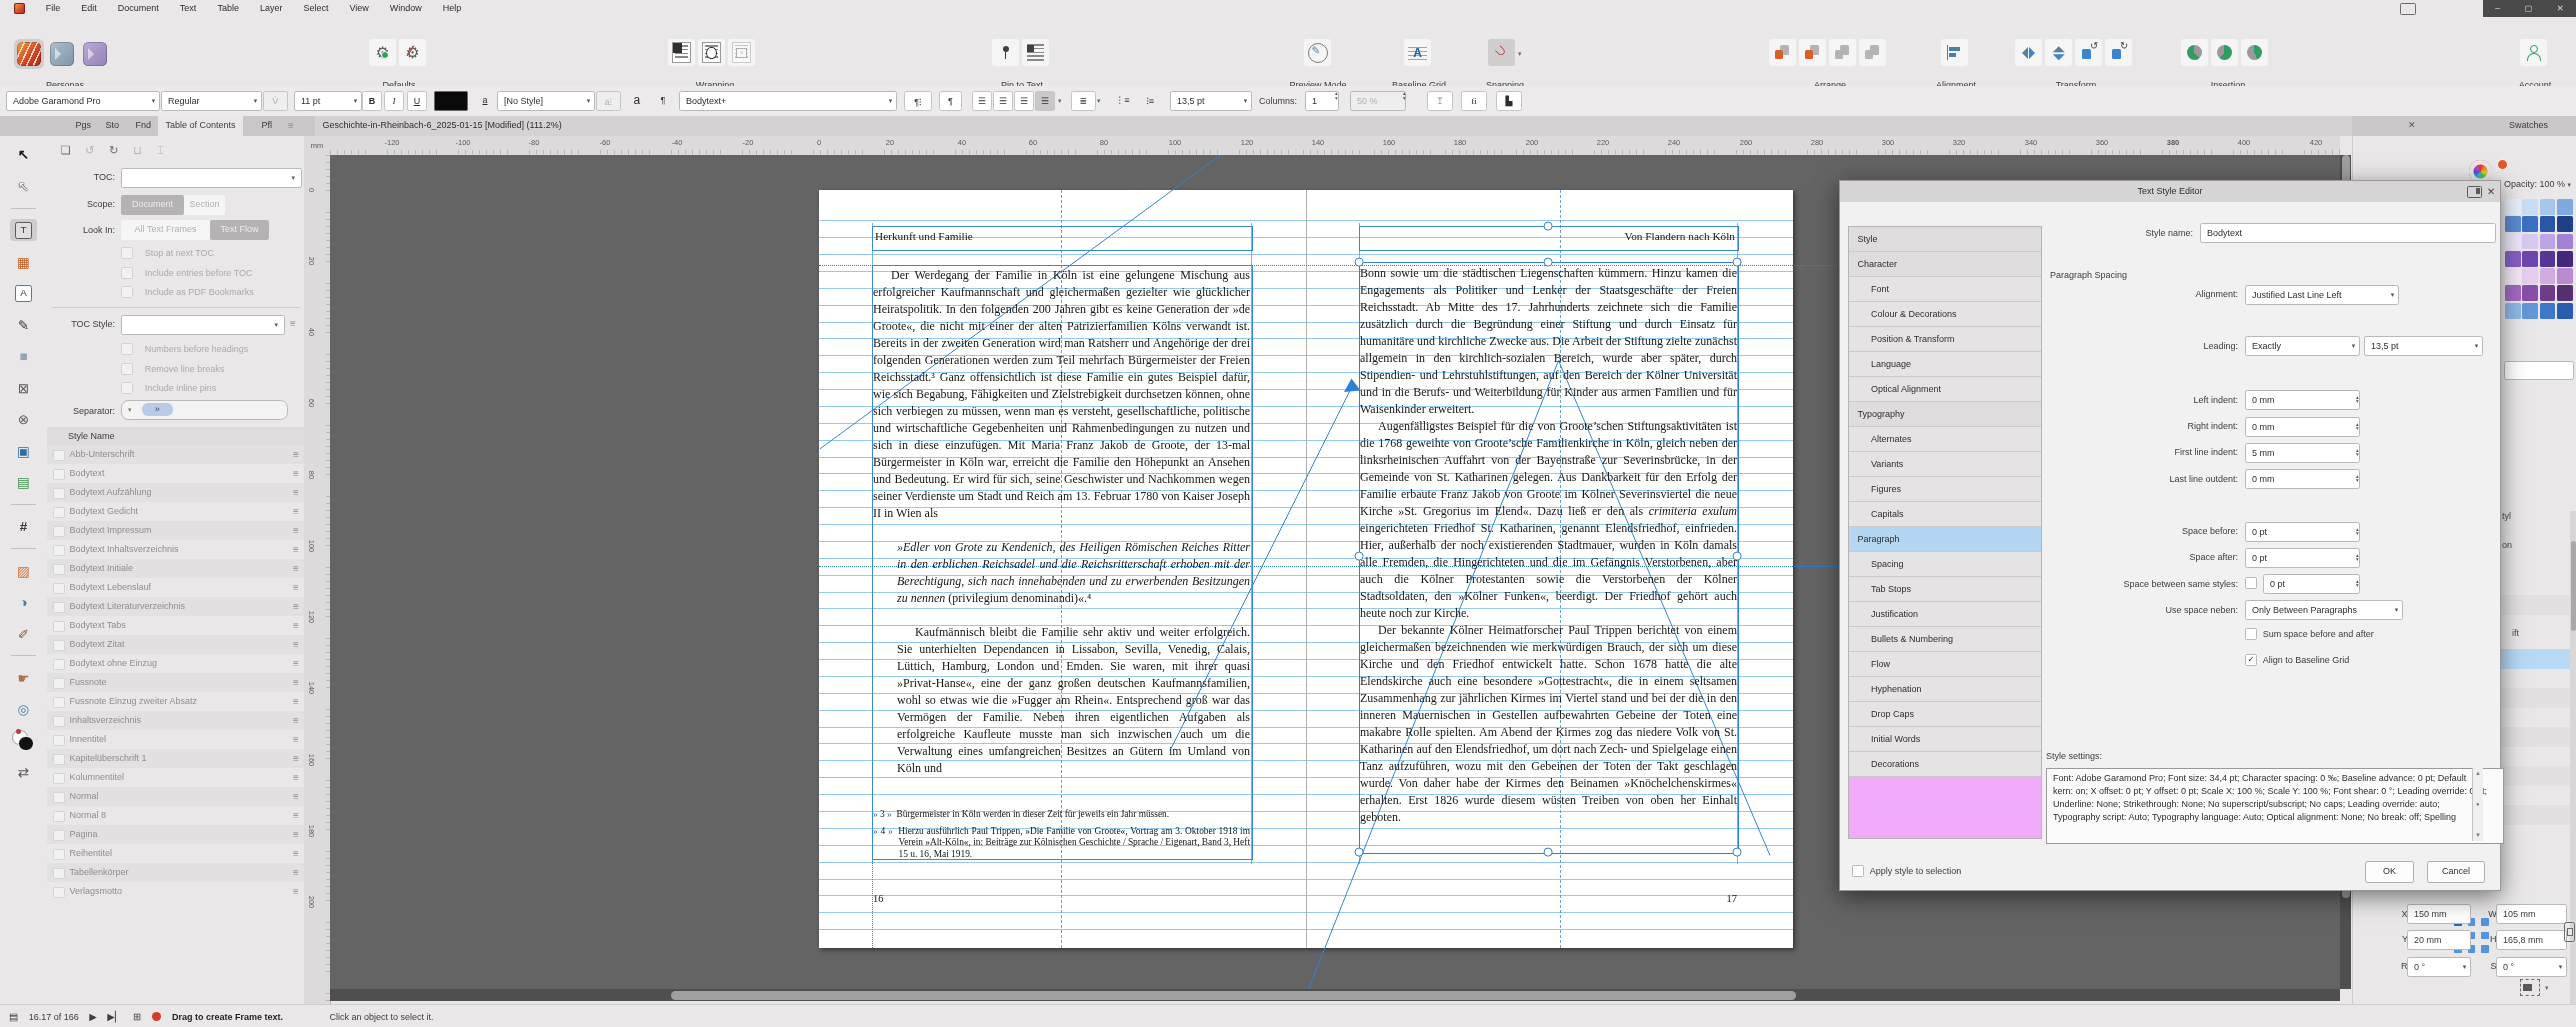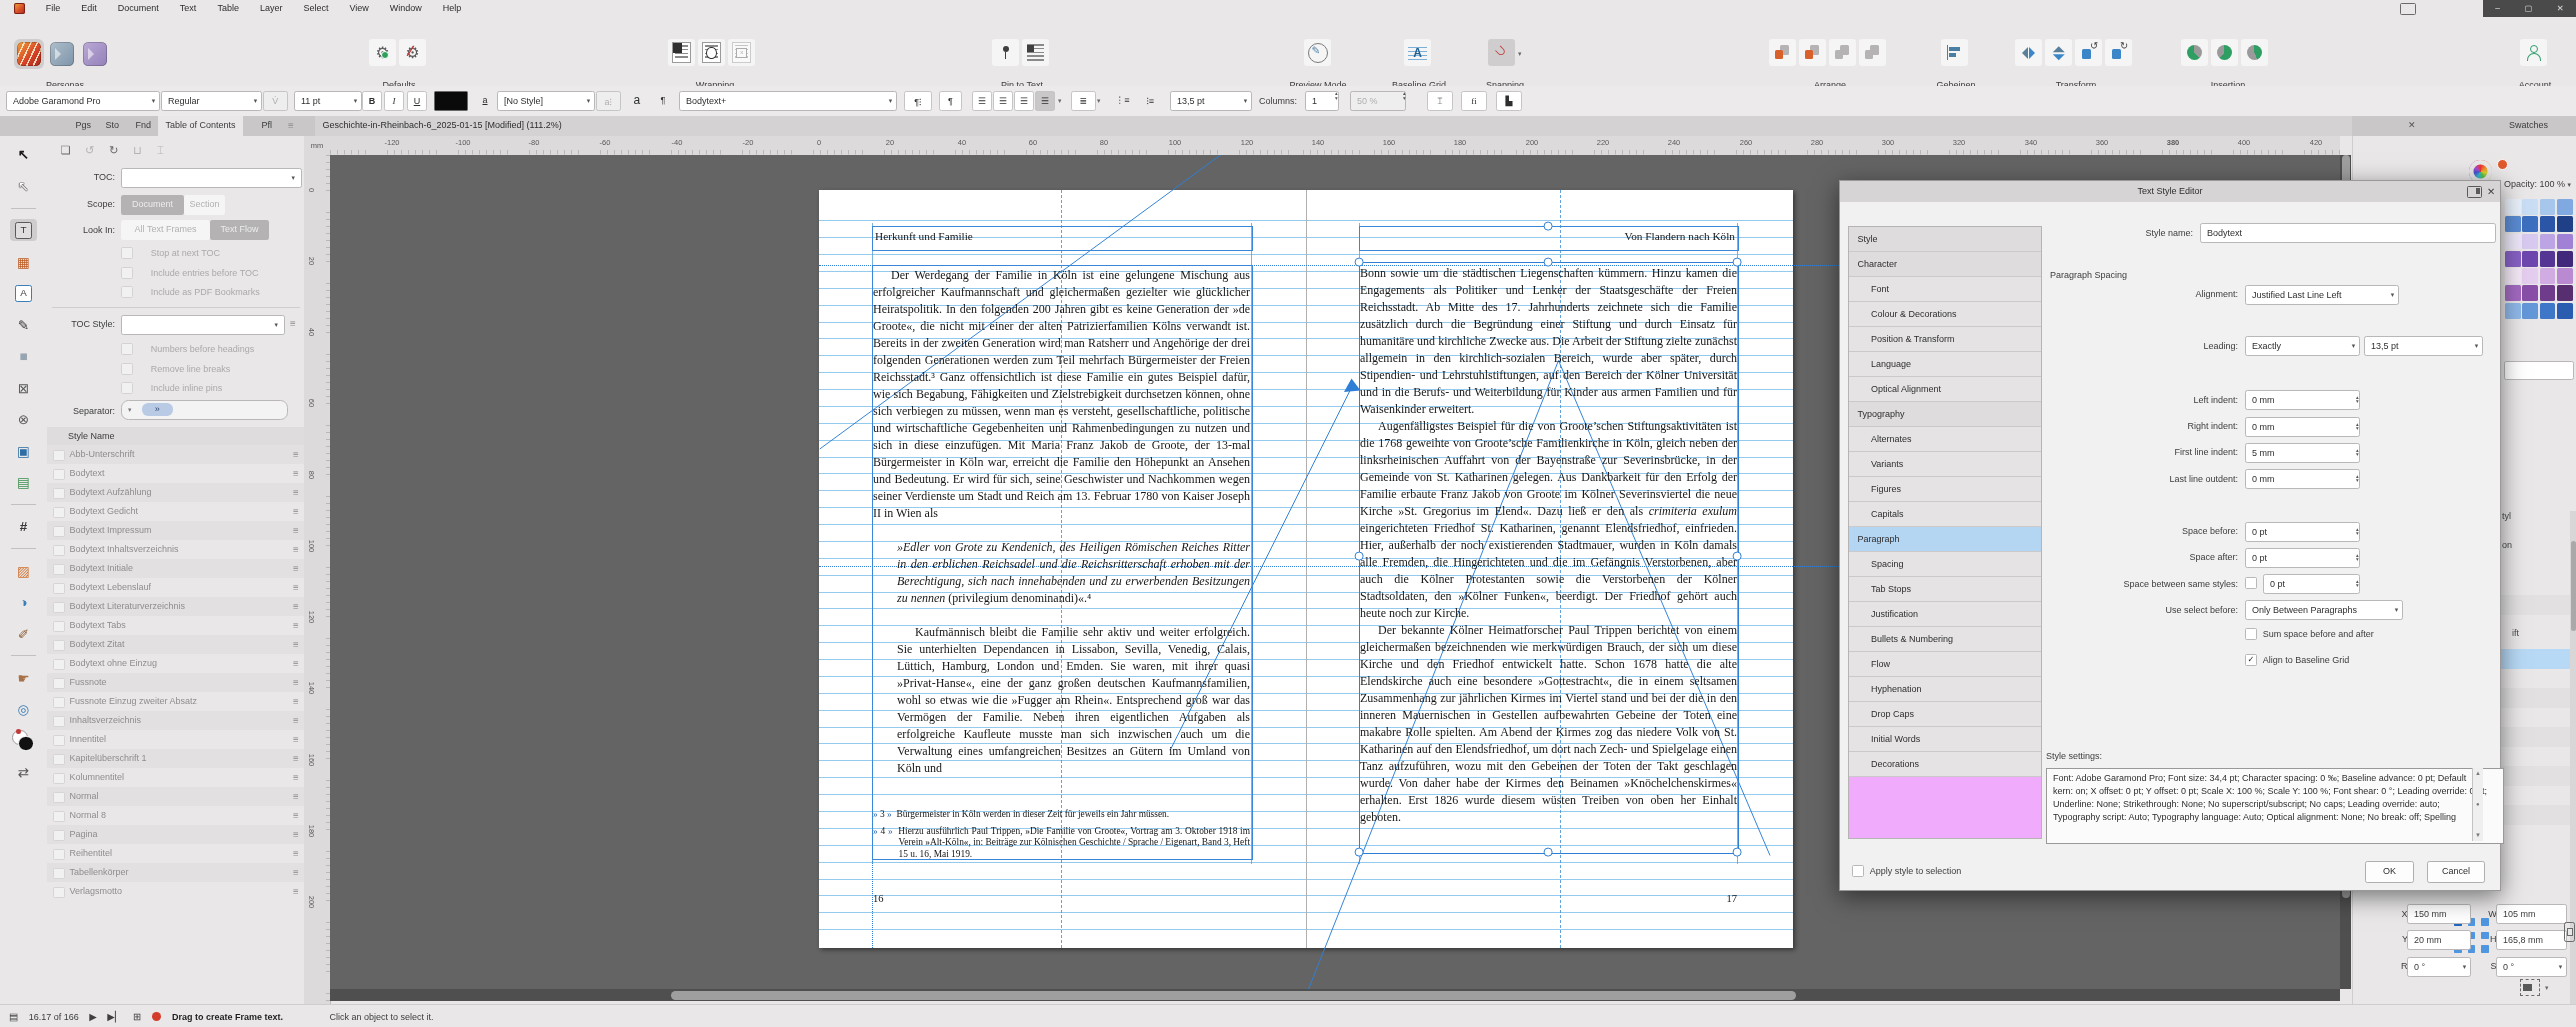--- a/index.html
+++ b/index.html
@@ -103,21 +103,21 @@
   .well .w1{position:absolute;left:0;top:0;width:13.5px;height:13.5px;border-radius:50%;background:#fff;border:1.5px solid #9a9a9a;}
   .well .w1::after{content:"";position:absolute;left:3px;top:-1.5px;width:4.5px;height:4.5px;border-radius:50%;background:#c23b3b;}
   .well .w2{position:absolute;left:6px;top:6px;width:13.5px;height:13.5px;border-radius:50%;background:#111;border:1.5px solid #fff;}
   
   #left-panel{left:47px;top:136px;width:257px;height:868px;background:#e9e7e7;}
   .prow-label{position:absolute;width:65px;text-align:right;color:#3c3c3c;}
   .pfld{position:absolute;background:#fff;border:0.8px solid #b9b7b7;border-radius:2.3px;height:18px;line-height:18px;}
   .seg{position:absolute;height:19.5px;line-height:19.5px;text-align:center;border-radius:2.3px;}
   .seg.on{background:#b4b2b2;color:#ededed;}
   .seg.off{background:#f6f5f5;color:#b2b0b0;}
-  .pcheck{position:absolute;display:flex;align-items:center;gap:18px;color:#aba9a9;}
+  .pcheck{position:absolute;display:flex;align-items:center;gap:12px;color:#aba9a9;}
   .pcheck .box{width:9.8px;height:9.8px;background:#f2f1f1;border:0.8px solid #d4d2d2;border-radius:1.5px;}
   .burger{color:#8a8888;font-size:9.8px;letter-spacing:-0.8px;}
   #style-list .srow{position:relative;height:19px;line-height:19px;color:#8f8d8d;}
   #style-list .srow:nth-child(odd){background:#e2e0e0;}
   #style-list .srow .box{position:absolute;left:6px;top:4.5px;width:9.8px;height:9.8px;background:#f2f1f1;border:0.8px solid #d6d4d4;border-radius:1.5px;}
   #style-list .srow .nm{position:absolute;left:22.5px;}
   #style-list .srow .burger{position:absolute;right:6px;top:0;}
   .ptool{font-size:11.3px;color:#6a6a6a;}
   .ptool.grayed{color:#b5b3b3;}
   
@@ -330,21 +330,21 @@
     <div class="tb-label" style="left:1830px;">Arrange</div>
 
     <div class="tb-group" style="left:1941px;">
       <div class="tb-btn">
         <div class="align-glyph">
             <i style="top:2.3px;width:10.5px;"></i>
             <i style="top:8.3px;width:6.8px;"></i>
           </div>
       </div>
     </div>
-    <div class="tb-label" style="left:1956px;">Gebeinen</div>
+    <div class="tb-label" style="left:1956px;">Alignment</div>
 
     <div class="tb-group" style="left:2015px;" id="transform-group">
         <div class="tb-btn">
           <div style="display: flex; gap: 1.5px; transform: rotate(0deg);">
             <div class="tri" style="border-right: 6px solid rgb(90, 127, 153);"></div>
             <div class="tri" style="border-left: 6px solid rgb(58, 134, 200);"></div>
           </div>
         </div>
         <div class="tb-btn">
           <div style="display: flex; gap: 1.5px; transform: rotate(90deg);">
@@ -1024,21 +1024,21 @@
     <span class="dlg-label" style="left:195px;top:398px;width:203px;">Space between same styles:</span>
     <div class="dcheck" style="left:405px;top:396px;">
         <span class="box"></span>
       </div>
     <div class="dfld" style="left:423px;top:393px;width:83px;">0 pt</div>
     <div class="dspin" style="left:516px;top:393px;">
         <span>▴</span>
         <span>▾</span>
       </div>
 
-    <span class="dlg-label" style="left:225px;top:424px;">Use select before:</span>
+    <span class="dlg-label" style="left:225px;top:424px;">Use space neben:</span>
     <div class="dfld" style="left:405px;top:419px;width:144px;"><span>Only Between Paragraphs</span><span class="dd">▾</span></div>
 
     <div class="dcheck" style="left:405px;top:447px;">
         <span class="box"></span>
         <span>Sum space before and after</span>
       </div>
     <div class="dcheck" style="left:405px;top:473px;">
         <span class="box">✓</span>
         <span>Align to Baseline Grid</span>
       </div>

